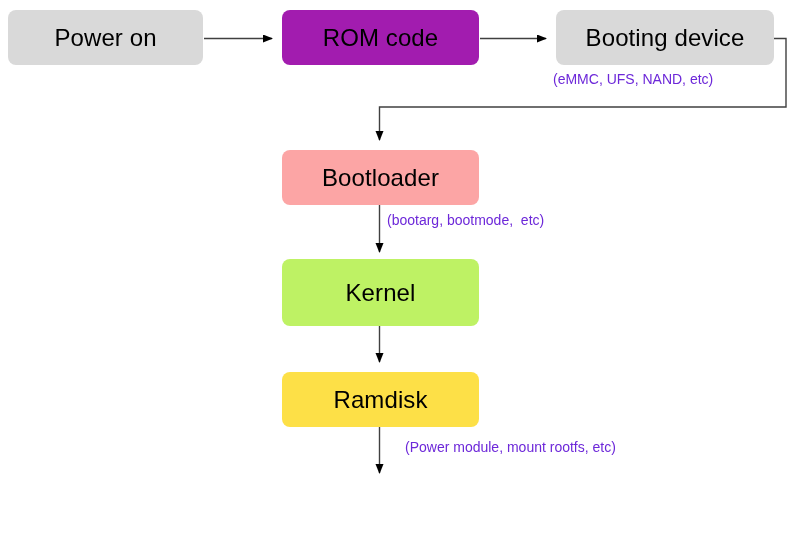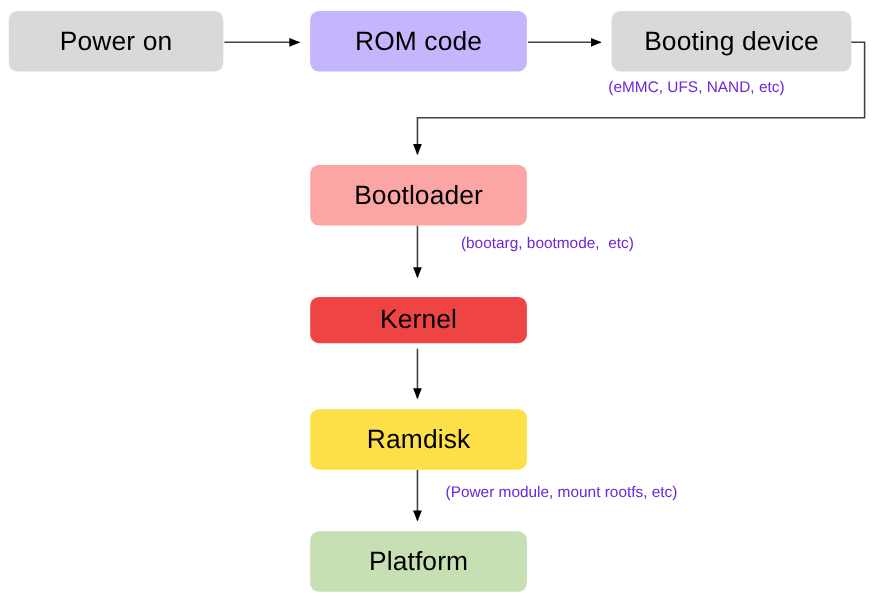--- a/index.html
+++ b/index.html
@@ -83,31 +83,30 @@
       <line x1="379.5" y1="317" x2="379.5" y2="362" stroke="#404040" stroke-width="1.4" marker-end="url(#arrowBlack)"></line>
     </g>
 
     <g>
       <line x1="379.5" y1="427" x2="379.5" y2="473" stroke="#404040" stroke-width="1.4" marker-end="url(#arrowBlack)"></line>
     </g>
   </svg>
 
   <div class="node" style="left: 8px; top: 10px; width: 195px; height: 55px; background: rgb(217, 217, 217);">Power on</div>
 
-  <div class="node" style="left: 282px; top: 10px; width: 197px; height: 55px; background: #c4b5fd;">ROM code</div>
+  <div class="node" style="left: 282px; top: 10px; width: 197px; height: 55px; background: #a21caf;">ROM code</div>
 
   <div class="node" style="left: 556px; top: 10px; width: 218px; height: 55px; background: rgb(217, 217, 217);">Booting device</div>
 
   <div class="node" style="left: 282px; top: 150px; width: 197px; height: 55px; background: #fca5a5;">Bootloader</div>
 
-  <div class="node" style="left: 282px; top: 270px; width: 197px; height: 42px; background: #ef4444;">Kernel</div>
+  <div class="node" style="left: 282px; top: 259px; width: 197px; height: 67px; background: #bef264;">Kernel</div>
 
   <div class="node" style="left: 282px; top: 372px; width: 197px; height: 55px; background: #fde047;">Ramdisk</div>
 
-  <div class="node" style="left: 282px; top: 483px; width: 197px; height: 55px; background: rgb(198, 224, 180);">Platform</div>
 
   <div class="note" style="left: 553px; top: 72px;">(eMMC, UFS, NAND, etc)</div>
 
-  <div class="note" style="left: 419px; top: 213px;">(bootarg, bootmode,  etc)</div>
+  <div class="note" style="left: 387px; top: 213px;">(bootarg, bootmode,  etc)</div>
 
   <div class="note" style="left: 405px; top: 440px;">(Power module, mount rootfs, etc)</div>
 
 </div>
 
 </body></html>

